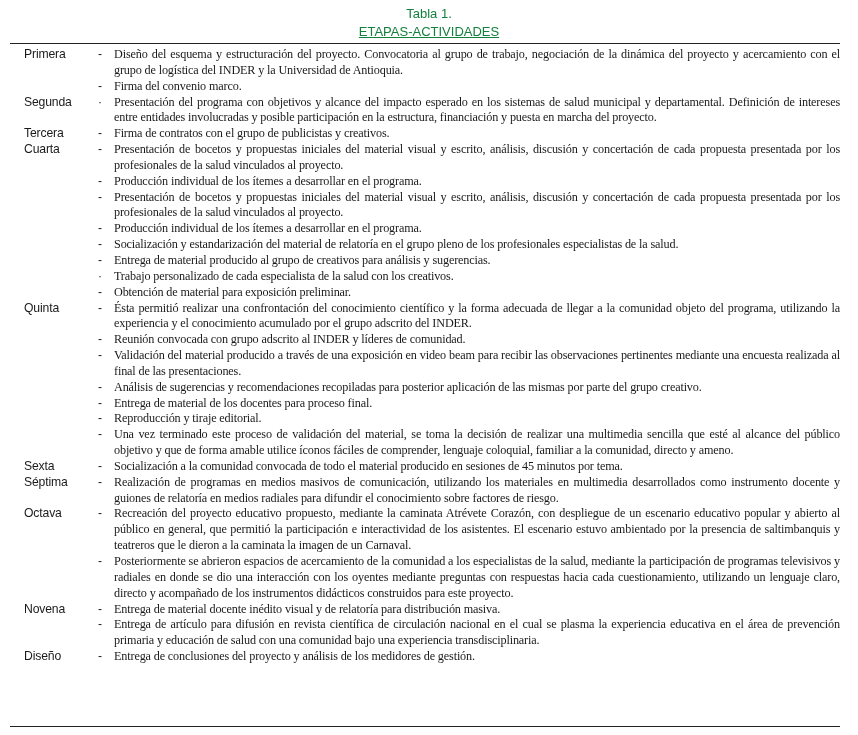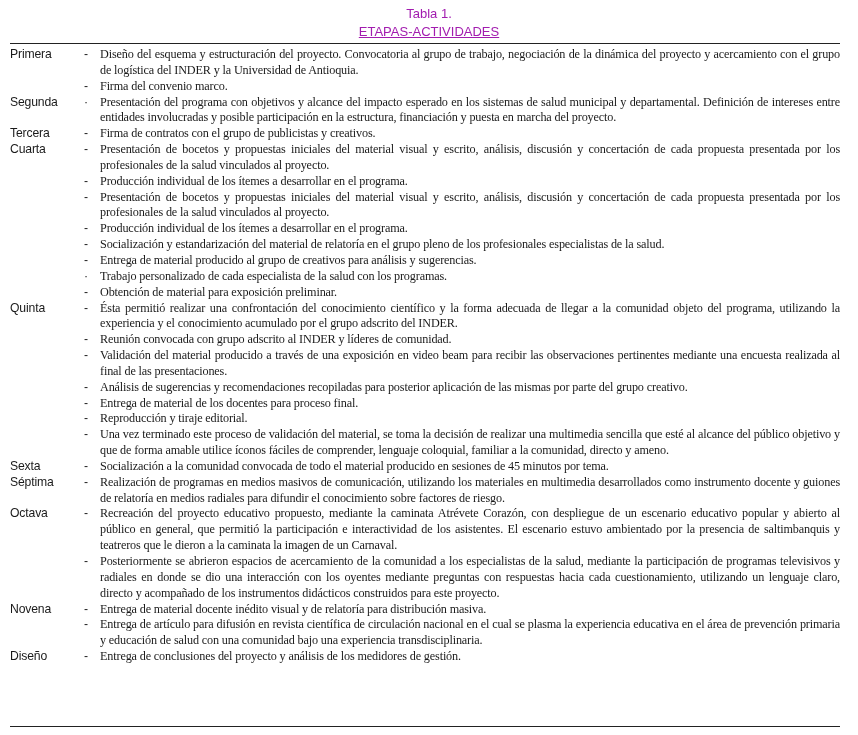--- a/index.html
+++ b/index.html
@@ -3,34 +3,34 @@
 <meta charset="utf-8">
 <style>
   html, body { margin: 0; padding: 0; background: #ffffff; }
   body {
     width: 858px; height: 735px; position: relative; overflow: hidden;
     color: #1a1a1a;
     font-family: "Liberation Sans", sans-serif;
   }
   .caption {
     position: absolute; left: 0; width: 858px; text-align: center;
-    font-family: "Liberation Sans", sans-serif; font-size: 13px; color: #a21caf;
+    font-family: "Liberation Sans", sans-serif; font-size: 13px; color: #15803d;
   }
   .caption.title { top: 6px; }
   .caption.subtitle { top: 24px; text-decoration: underline; }
   .rule { position: absolute; left: 10px; width: 830px; height: 1px; background: #222; }
   .rule.top { top: 43px; }
   .rule.bottom { top: 726px; }
   .table {
     position: absolute; left: 10px; top: 47px; width: 830px;
     font-family: "Liberation Sans", sans-serif;
     font-size: 12.2px; line-height: 15.85px; letter-spacing: -0.15px;
   }
   .stage { display: flex; }
-  .stage-label { width: 72px; flex: 0 0 72px; white-space: nowrap; }
+  .stage-label { width: 72px; flex: 0 0 72px; white-space: nowrap; margin-left: 14px; }
   .stage-items { flex: 1; }
   .item { display: flex; }
   .bullet { width: 18px; flex: 0 0 18px; text-align: left; padding-left: 2px; box-sizing: border-box; }
   .item-text { flex: 1; text-align: justify; text-align-last: left; font-family: Liberation Serif, serif; }
 </style>
 </head>
 <body>
 
 <div class="caption title">Tabla 1.</div>
 <div class="caption subtitle">ETAPAS-ACTIVIDADES</div>
@@ -90,21 +90,21 @@
         <div class="item">
           <span class="bullet">-</span>
           <span class="item-text">Socialización y estandarización del material de relatoría en el grupo pleno de los profesionales especialistas de la salud.</span>
         </div>
         <div class="item">
           <span class="bullet">-</span>
           <span class="item-text">Entrega de material producido al grupo de creativos para análisis y sugerencias.</span>
         </div>
         <div class="item">
           <span class="bullet">·</span>
-          <span class="item-text">Trabajo personalizado de cada especialista de la salud con los programas.</span>
+          <span class="item-text">Trabajo personalizado de cada especialista de la salud con los creativos.</span>
         </div>
         <div class="item">
           <span class="bullet">-</span>
           <span class="item-text">Obtención de material para exposición preliminar.</span>
         </div>
       </div>
     </div>
     <div class="stage">
       <div class="stage-label">Quinta</div>
       <div class="stage-items">

